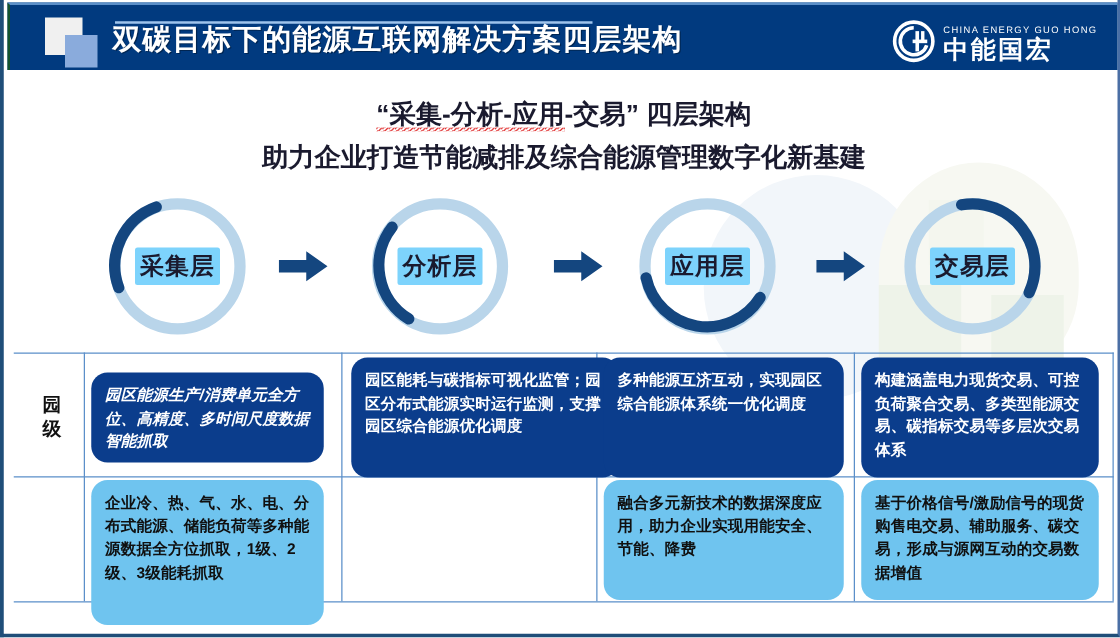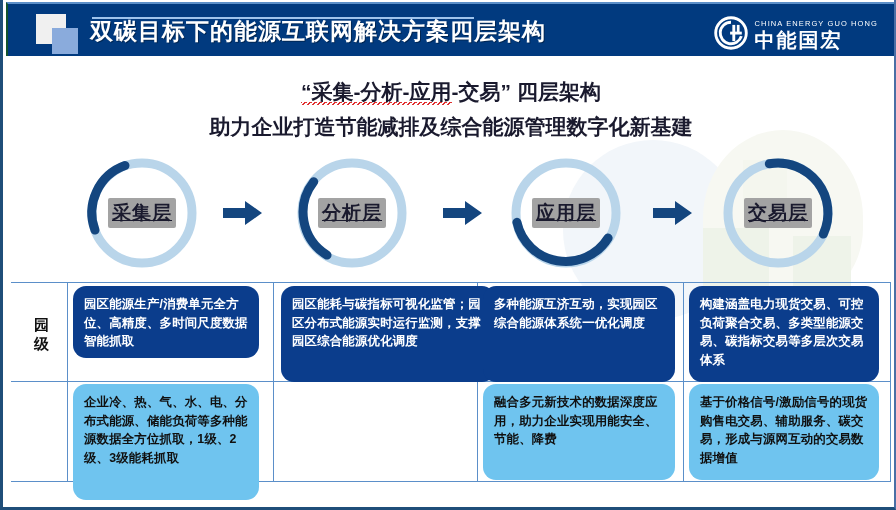--- a/index.html
+++ b/index.html
@@ -108,21 +108,21 @@
     position:absolute;top:0;width:122px;height:122px;
   }
   .node svg{position:absolute;left:0;top:0;}
   .node-label{
     position:absolute;left:0;top:0;width:122px;height:122px;
     display:flex;align-items:center;justify-content:center;
     font-size:19px;font-weight:bold;color:#1a1a2e;
     letter-spacing:1px;
   }
   .node-label span{
-    background:#a3a3a3;padding:2px 4px;border-radius:2px;text-decoration:underline;
+    background:#7dd3fc;padding:2px 4px;border-radius:2px;
   }
   .arrow{
     position:absolute;top:48px;width:40px;height:26px;
   }
 
   
   .grid{
     position:absolute;left:8px;top:282px;
     width:880px;height:200px;
   }
@@ -259,21 +259,21 @@
     <div class="gridline" style="left:56px;top:0;width:1px;height:199px;"></div>
     <div class="gridline" style="left:262px;top:0;width:1px;height:199px;"></div>
     <div class="gridline" style="left:466px;top:0;width:1px;height:199px;"></div>
     <div class="gridline" style="left:672px;top:0;width:1px;height:199px;"></div>
     <div class="gridline" style="left:879px;top:0;width:1px;height:199px;"></div>
 
     <div class="row-label" style="top:8px;height:88px;align-items:center;">
       <span>园级</span>
     </div>
 
-    <div class="card card-dark" style="left:62px;top:4px;width:186px;height:72px;">园区能源生产/消费单元全方位、高精度、多时间尺度数据智能抓取</div>
+    <div class="card card-dark" style="left:62px;top:16px;width:186px;height:72px;font-style:italic;">园区能源生产/消费单元全方位、高精度、多时间尺度数据智能抓取</div>
     <div class="card card-dark" style="left:270px;top:4px;width:214px;height:96px;">园区能耗与碳指标可视化监管；园区分布式能源实时运行监测，支撑园区综合能源优化调度</div>
     <div class="card card-dark" style="left:678px;top:4px;width:190px;height:96px;">构建涵盖电力现货交易、可控负荷聚合交易、多类型能源交易、碳指标交易等多层次交易体系</div>
     <div class="card card-dark" style="left:472px;top:4px;width:192px;height:96px;">多种能源互济互动，实现园区综合能源体系统一优化调度</div>
 
     <div class="card card-light" style="left:62px;top:102px;width:186px;height:116px;">企业冷、热、气、水、电、分布式能源、储能负荷等多种能源数据全方位抓取，1级、2级、3级能耗抓取</div>
     <div class="card card-light" style="left:472px;top:102px;width:192px;height:96px;">融合多元新技术的数据深度应用，助力企业实现用能安全、节能、降费</div>
     <div class="card card-light" style="left:678px;top:102px;width:190px;height:96px;">基于价格信号/激励信号的现货购售电交易、辅助服务、碳交易，形成与源网互动的交易数据增值</div>
 
   </div>
 

